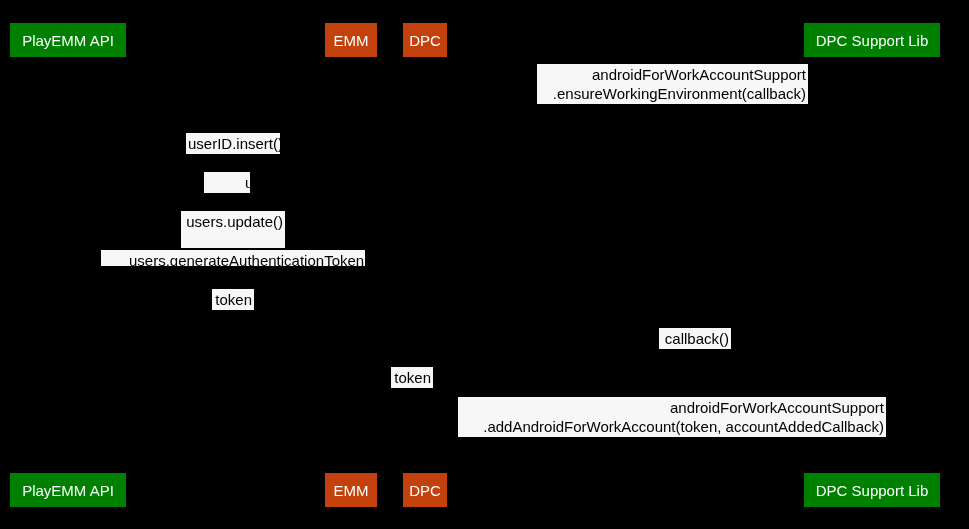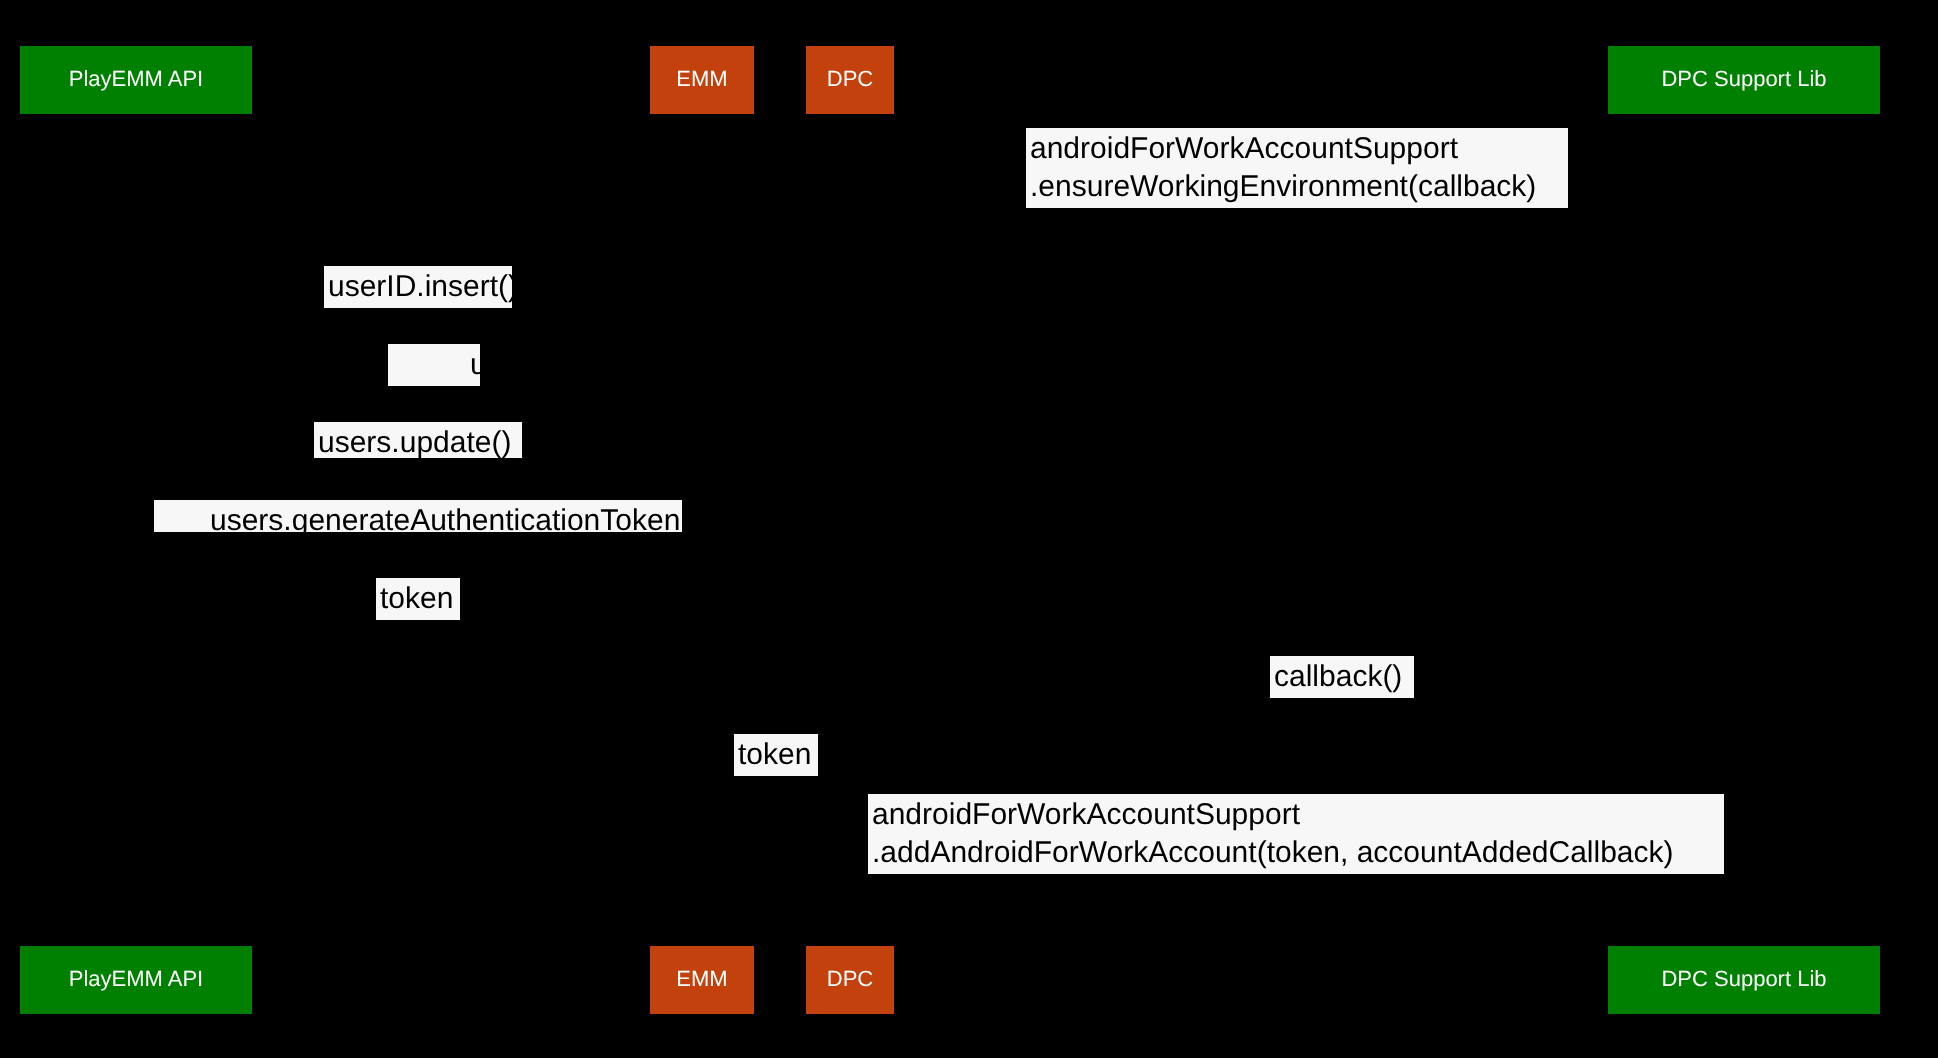--- a/index.html
+++ b/index.html
@@ -15,39 +15,39 @@
     background: #000000;
     overflow: hidden;
     font-family: "Liberation Sans", sans-serif;
   }
   .participant {
     position: absolute;
     display: flex;
     align-items: center;
     justify-content: center;
     color: #ffffff;
-    font-size: 11px;
+    font-size: 15px;
     line-height: 1;
     white-space: nowrap;
     box-sizing: border-box;
   }
   .participant.green { background: #008000; }
   .participant.blue  { background: #c2410c; }
 
   .msg {
     position: absolute;
     background: #f7f7f7;
     color: #000000;
     font-size: 15px;
     line-height: 19px;
     white-space: pre;
     box-sizing: border-box;
     padding: 1px 2px;
   }
-  .msg.center { text-align: left; }
+  .msg.center { text-align: right; margin-left: 24px; }
 </style>
 </head>
 <body>
 
 <div id="diagram">
   <div id="participants-top-layer">
       <div class="participant green" style="left: 10px; top: 23px; width: 116px; height: 34px;">PlayEMM API</div>
       <div class="participant blue" style="left: 325px; top: 23px; width: 52px; height: 34px;">EMM</div>
       <div class="participant blue" style="left: 403px; top: 23px; width: 44px; height: 34px;">DPC</div>
       <div class="participant green" style="left: 804px; top: 23px; width: 136px; height: 34px;">DPC Support Lib</div>
@@ -55,22 +55,22 @@
   <div id="participants-bottom-layer">
       <div class="participant green" style="left: 10px; top: 473px; width: 116px; height: 34px;">PlayEMM API</div>
       <div class="participant blue" style="left: 325px; top: 473px; width: 52px; height: 34px;">EMM</div>
       <div class="participant blue" style="left: 403px; top: 473px; width: 44px; height: 34px;">DPC</div>
       <div class="participant green" style="left: 804px; top: 473px; width: 136px; height: 34px;">DPC Support Lib</div>
     </div>
   <div id="messages-layer">
       <div class="msg center" style="left: 513px; top: 64px; width: 271px; height: 40px;">androidForWorkAccountSupport
 .ensureWorkingEnvironment(callback)</div>
       <div class="msg center" style="left: 162px; top: 133px; width: 94px; height: 21px;">userID.insert()</div>
-      <div class="msg center" style="left: 194px; top: 172px; width: 46px; height: 21px; padding-left: 41px;">userID</div>
-      <div class="msg center" style="left: 157px; top: 211px; width: 104px; height: 18px;">users.update()</div>
+      <div class="msg center" style="left: 180px; top: 172px; width: 46px; height: 21px; padding-left: 41px;">userID</div>
+      <div class="msg center" style="left: 157px; top: 211px; width: 104px; height: 37px;">users.update()</div>
       <div class="msg center" style="left: 77px; top: 250px; width: 264px; height: 16px; padding-left: 28px;">users.generateAuthenticationToken()</div>
       <div class="msg center" style="left: 188px; top: 289px; width: 42px; height: 21px;">token</div>
       <div class="msg center" style="left: 635px; top: 328px; width: 72px; height: 21px;">callback()</div>
       <div class="msg center" style="left: 367px; top: 367px; width: 42px; height: 21px;">token</div>
       <div class="msg center" style="left: 434px; top: 397px; width: 428px; height: 40px;">androidForWorkAccountSupport
 .addAndroidForWorkAccount(token, accountAddedCallback)</div>
     </div>
 </div>
 
 </body></html>

